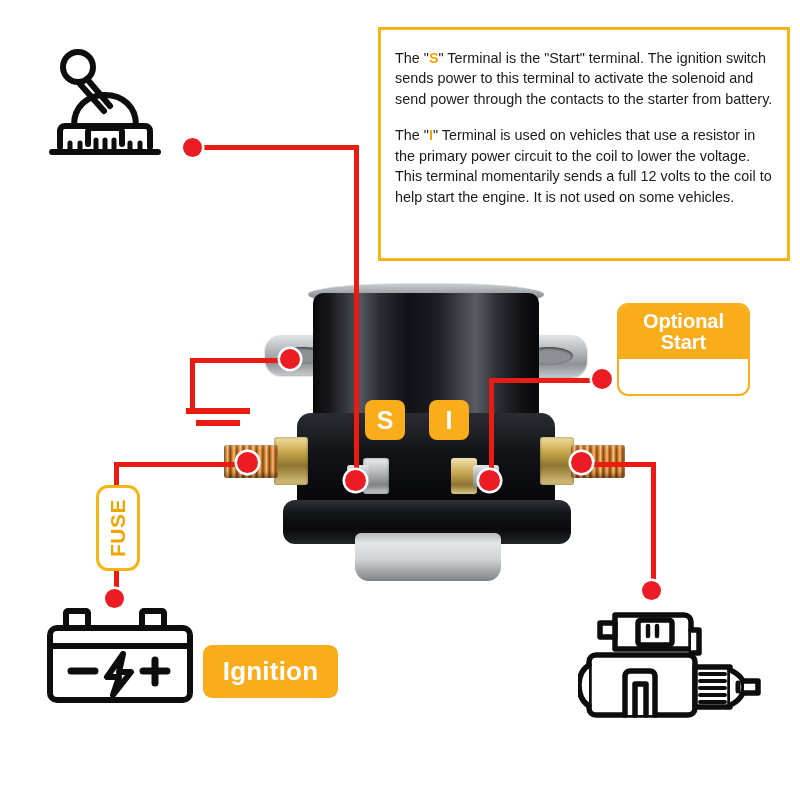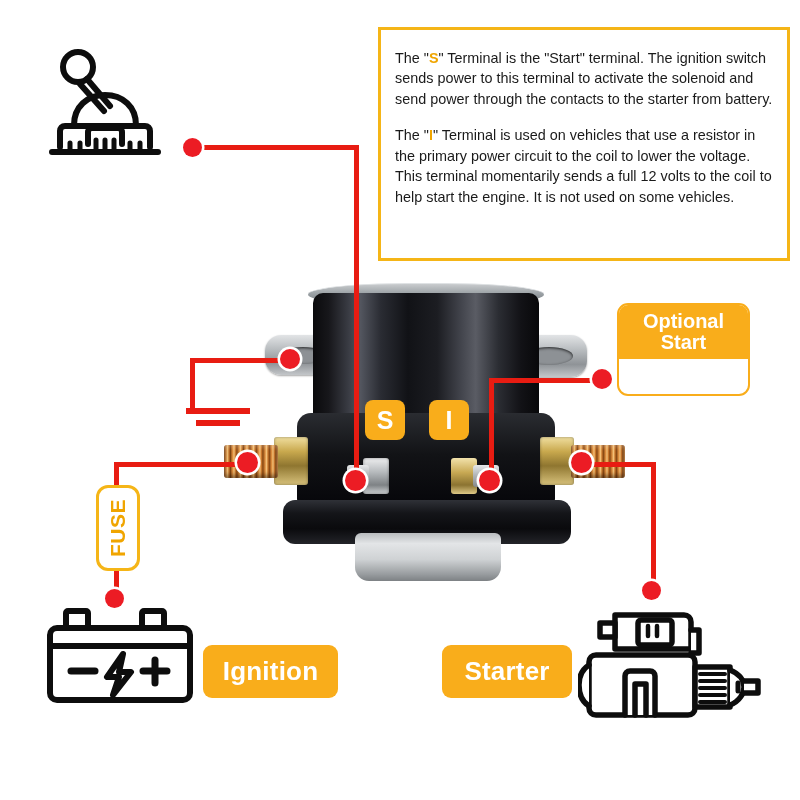--- a/index.html
+++ b/index.html
@@ -336,17 +336,14 @@
       <path d="M117 69 L152 69 L152 109 L117 109 Z" fill="#ffffff"></path>
       <path d="M122 76 L147 76 M122 83 L147 83 M122 90 L147 90 M122 97 L147 97 M122 104 L147 104" stroke-width="4"></path>
 
       <path d="M152 72 C162 76 166 83 166 89 C166 95 162 103 152 107" fill="#ffffff"></path>
       <path d="M160 85 L160 93" stroke-width="5"></path>
 
       <path d="M166 83 L180 83 L180 95 L166 95" fill="#ffffff"></path>
     </svg>
   </div>
 
-  <div class="amber-solid" style="left:442px; top:645px; width:130px; height:53px; font-size:26px;">
-    <span>Starter</span>
-  </div>
 
 </div>
 
 </body></html>

